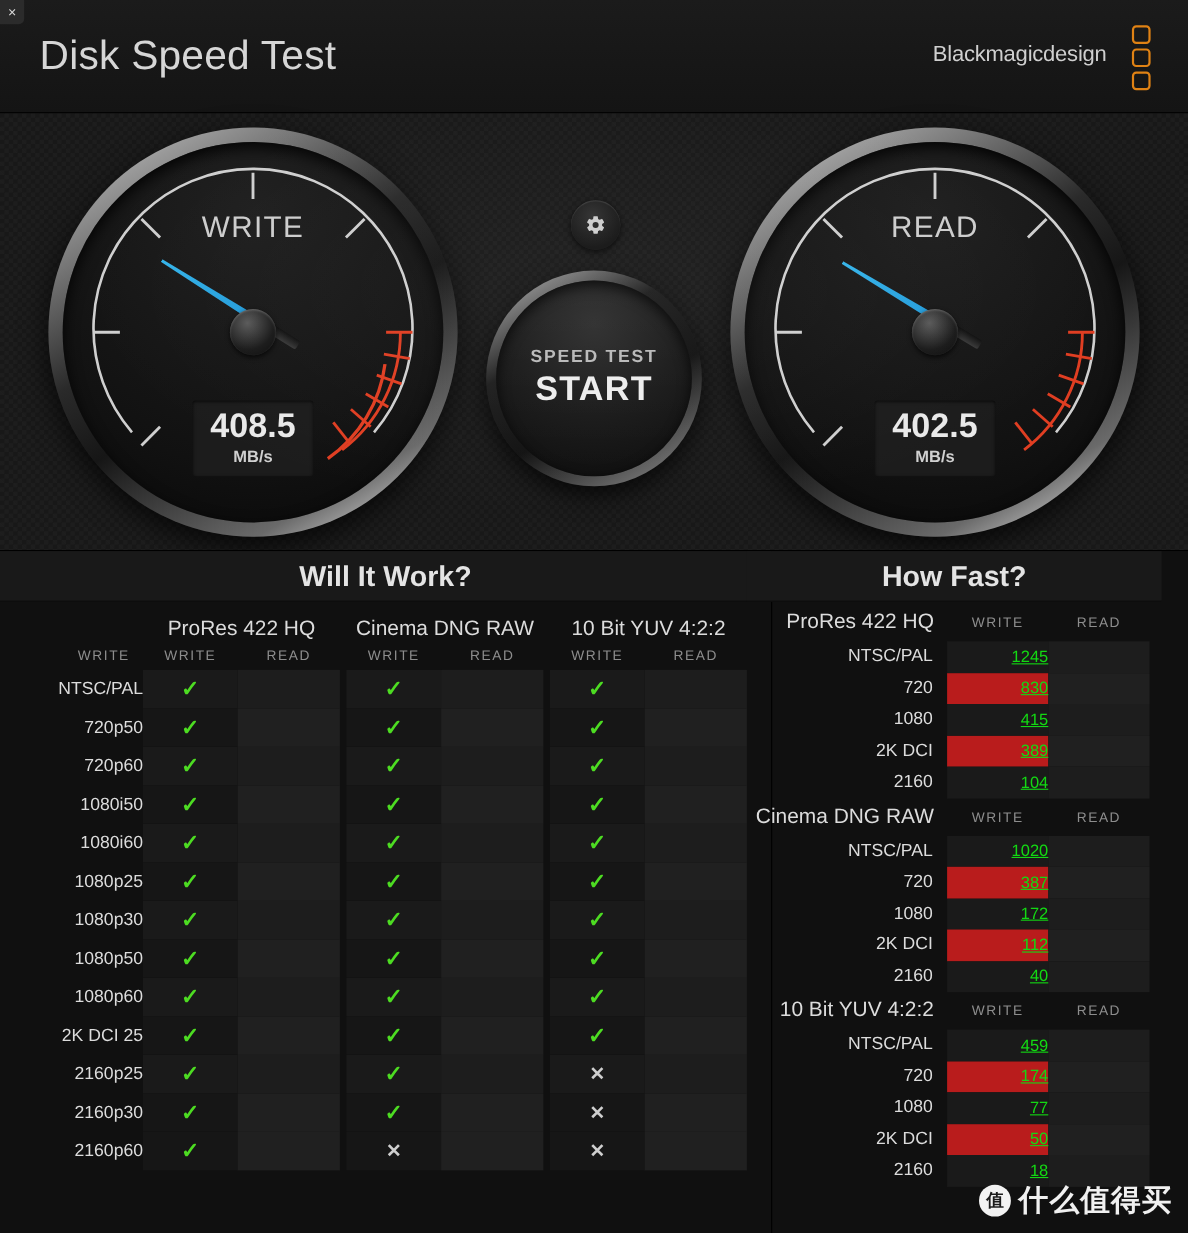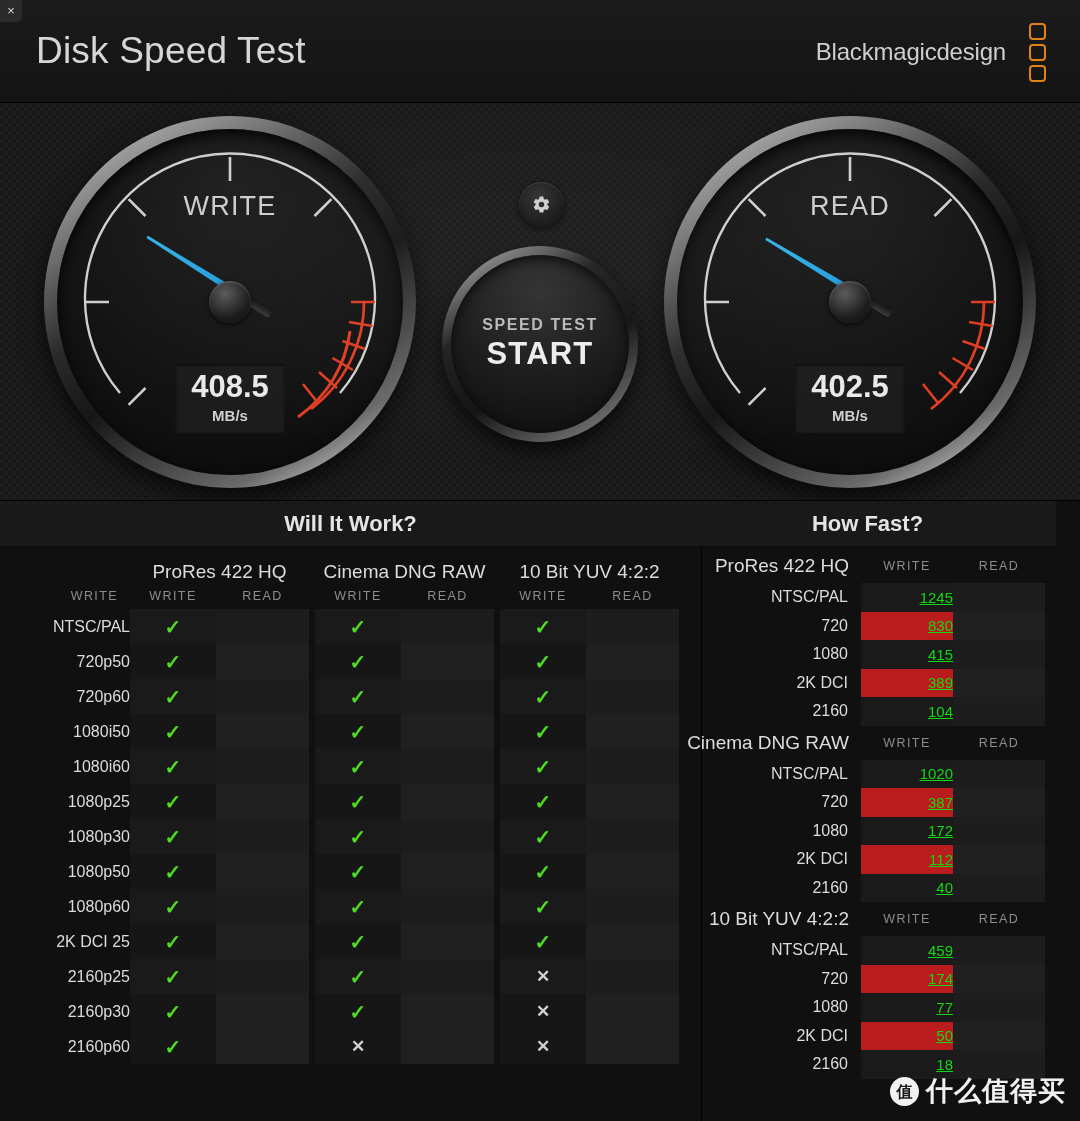--- a/index.html
+++ b/index.html
@@ -26,21 +26,21 @@
     background: linear-gradient(#1b1b1b, #141414);
     border-bottom: 1px solid #000;
   }
   .app-title {
     position: absolute; left: 36px; top: 30px;
     font-size: 37px; font-weight: 300; color: #d6d6d6;
     letter-spacing: .2px;
   }
   .brand {
     position: absolute; right: 74px; top: 38px;
-    font-size: 24px; font-weight: 300; color: #cfcfcf;
+    font-size: 20px; font-weight: 300; color: #cfcfcf;
     letter-spacing: -.2px;
   }
   .logo-marks {
     position: absolute; right: 34px; top: 23px;
     display: flex; flex-direction: column; gap: 4px;
   }
   .logo-marks i {
     display: block; width: 17px; height: 17px;
     border: 2.2px solid #e08214; border-radius: 4px;
   }
@@ -137,21 +137,21 @@
   .start-btn .l1 { font-size: 16px; font-weight: 700; color: #b9b9b9; letter-spacing: 1.6px; }
   .start-btn .l2 { font-size: 31px; font-weight: 700; color: #ededed; letter-spacing: 1.2px; margin-top: 2px; }
 
   
   .lower { position: absolute; left: 0; top: 501px; width: 1080px; height: 620px; background: #101010; }
   .col-left  { position: absolute; left: 0;   top: 0; width: 702px; height: 620px; border-right: 1px solid #000; }
   .col-right { position: absolute; left: 679px; top: 0; width: 377px; height: 620px; }
 
   .sect-title {
     height: 46px; line-height: 46px; text-align: center;
-    font-size: 22px; font-weight: 600; color: #e4e4e4;
+    font-size: 26px; font-weight: 600; color: #e4e4e4;
     background: #191919; border-bottom: 1px solid #0a0a0a;
   }
 
   
   table.matrix { width: 100%; border-collapse: collapse; table-layout: fixed; }
   table.matrix th, table.matrix td { padding: 0; }
   .codec-head {
     font-size: 19px; font-weight: 400; color: #dcdcdc;
     text-align: center; height: 36px; vertical-align: bottom; padding-bottom: 2px;
   }

